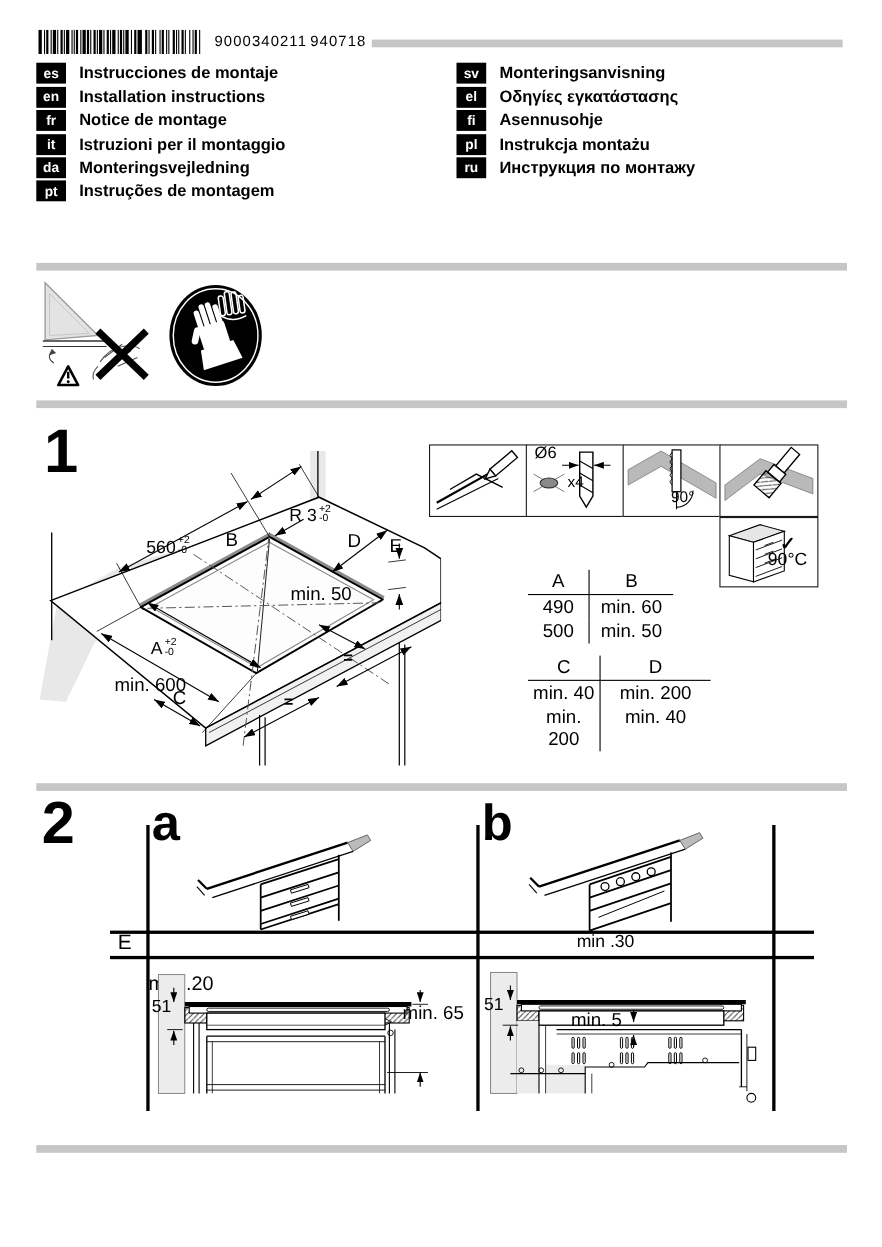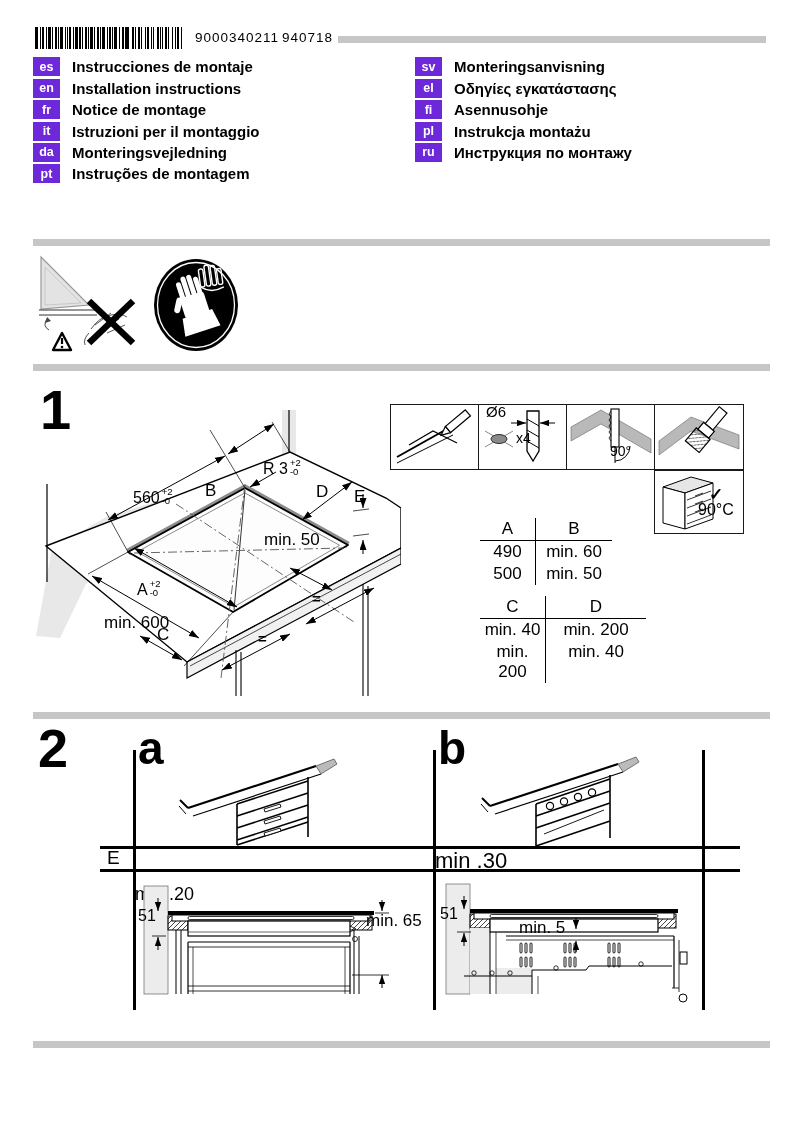--- a/index.html
+++ b/index.html
@@ -5,21 +5,21 @@
   html,body{margin:0;padding:0;background:#ffffff;}
   .page{position:relative;width:802px;height:1134px;background:#fff;overflow:hidden;
         font-family:"Liberation Sans",sans-serif;color:#000;}
   .abs{position:absolute;}
   .lbl{position:absolute;white-space:nowrap;line-height:1.05;}
   .bar{position:absolute;background:#c6c6c6;}
   .bold{font-weight:bold;}
   
   .lang-col{position:absolute;display:flex;flex-direction:column;}
   .lang-row{display:flex;align-items:center;height:21.45px;}
-  .lang-badge{width:27px;height:19px;background:#6d28d9;color:#fff;font-weight:bold;
+  .lang-badge{width:27px;height:19px;background:#000000;color:#fff;font-weight:bold;
               font-size:12.5px;display:flex;align-items:center;justify-content:center;flex:0 0 auto;}
   .lang-title{margin-left:12px;font-weight:bold;font-size:15px;}
   
   .dim{font-size:16px;}
   .tolv{display:inline-flex;flex-direction:column;font-size:9.5px;line-height:8.5px;
         margin-left:2px;transform:translateY(-2px);vertical-align:middle;}
   .tolv i{font-style:normal;display:block;}
   
   .t-table{position:absolute;display:grid;font-size:17px;text-align:center;}
   .t-table .cell{padding:1px 4px;line-height:20px;}
@@ -376,21 +376,21 @@
       <circle cx="86" cy="53.5" r="3.6"></circle>
       <circle cx="100" cy="49" r="3.6"></circle>
       <circle cx="114" cy="44.5" r="3.6"></circle>
     </g>
   </svg>
 
   <span class="lbl" style="left:107px;top:848px;font-size:19px;">E</span>
   <div class="abs" style="left:135px;top:848px;width:296px;text-align:left;font-size:18px;margin-top:36px;">
     <span>min .20</span>
   </div>
-  <div class="abs" style="left:435px;top:848px;width:265px;font-size:22px;">
+  <div class="abs" style="left:418px;top:848px;width:265px;text-align:center;font-size:16px;">
     <span>min .30</span>
   </div>
 
   <svg class="abs" style="left:136px;top:876px" width="300" height="140" viewBox="0 0 300 140">
     <defs>
       <marker id="arA" markerWidth="9" markerHeight="6.3" refX="9" refY="3.15" orient="auto-start-reverse" markerUnits="userSpaceOnUse">
         <path d="M0,0 L9,3.15 L0,6.3 Z" fill="#000"></path>
       </marker>
       <pattern id="hA" patternUnits="userSpaceOnUse" width="5" height="5">
         <path d="M0,5 L5,0" stroke="#444" stroke-width="1"></path>

